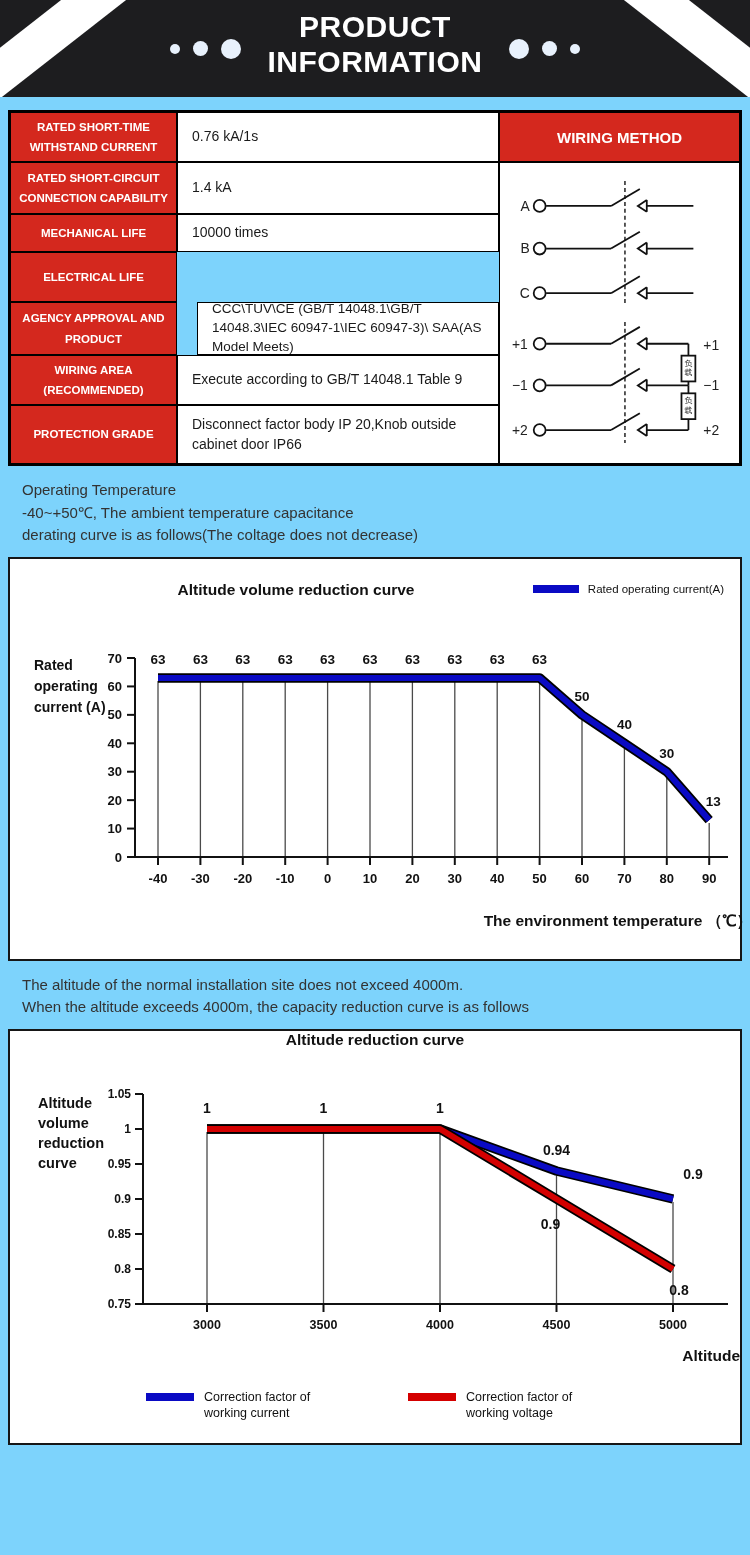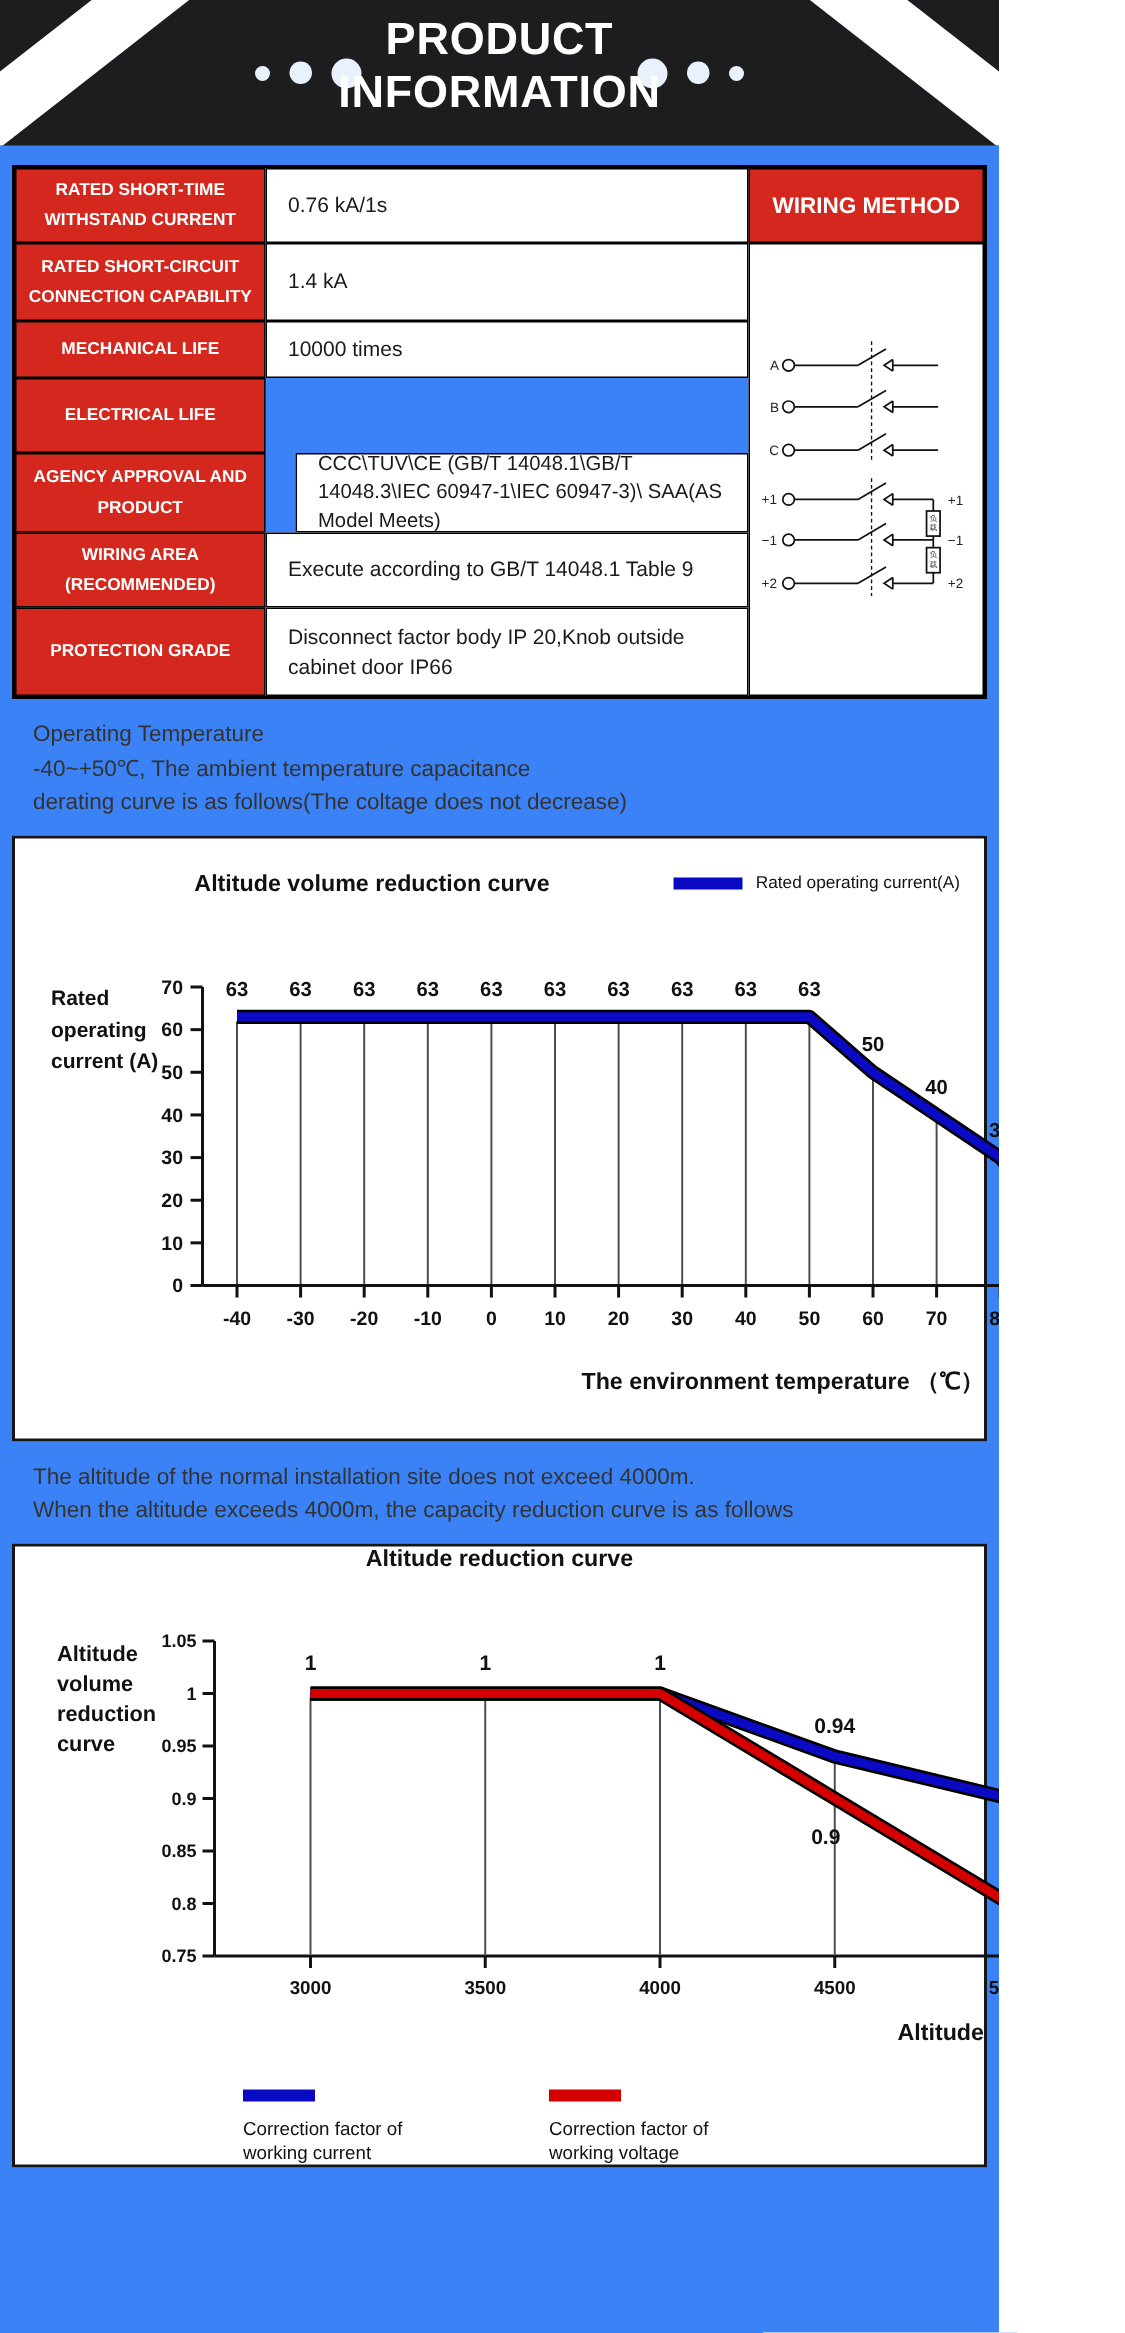--- a/index.html
+++ b/index.html
@@ -1,17 +1,17 @@
 <!DOCTYPE html>
 <html><head>
 <meta charset="utf-8">
 <style>
   html,body{margin:0;padding:0;background:#fff;}
   body{width:750px;font-family:"Liberation Sans",sans-serif;}
-  .page{width:666px;height:1555px;position:relative;background:#3b82f6;overflow:hidden;}
+  .page{width:750px;height:1555px;position:relative;background:#7dd3fc;overflow:hidden;}
 
   
   .banner{height:97px;background:#1d1d1f;position:relative;overflow:hidden;}
   .stripe{position:absolute;background:#ffffff;width:215px;height:40px;top:16px;}
   .stripe.left{left:-60px;transform:rotate(-38deg);}
   .stripe.right{right:-60px;transform:rotate(38deg);}
   .banner-title{position:absolute;width:100%;top:9px;text-align:center;color:#fff;
     font-weight:700;font-size:30px;line-height:1.18;letter-spacing:.5px;}
   .dots{position:absolute;top:50%;transform:translateY(-50%);display:flex;align-items:center;gap:13px;}
   .dots.left{left:170px;}
@@ -37,39 +37,39 @@
   .wiring-header{grid-column:3;grid-row:1;background:#d4281e;color:#fff;font-weight:700;
     font-size:15px;display:flex;align-items:center;justify-content:center;border:1px solid #000;}
   .wiring-body{grid-column:3;grid-row:2 / span 6;border:1px solid #000;background:#fff;}
   .wiring-body svg{display:block;width:100%;height:100%;}
 
   
   .notes{margin:13px 30px 10px 22px;font-size:15px;color:#333;line-height:1.5;}
 
   
   .chart-box{margin:10px 8px 0 8px;border:2px solid #161616;position:relative;background:#fff;}
-  #chart1-box{height:400px;}
+  #chart1-box{height:400px;padding-left:12px;}
   #chart2-box{height:412px;}
   .chart-title{text-align:center;font-weight:700;font-size:15.5px;color:#111;}
   #chart1-box .chart-title{margin-top:22px;padding-right:170px;}
   #chart2-box .chart-title{}
   .legend1{position:absolute;right:16px;top:24px;display:flex;align-items:center;gap:9px;}
   .swatch{width:46px;height:8px;}
   .legend1 .legend-label{font-size:11.5px;color:#111;}
   .ylab{position:absolute;font-weight:700;color:#111;}
   #chart1-ylab{left:24px;top:96px;font-size:14px;line-height:1.5;}
   #chart2-ylab{left:28px;top:62px;font-size:14.5px;line-height:1.4;}
   .plot-svg{position:absolute;left:0;width:730px;height:262px;}
   #chart1-svg{top:80px;}
   #chart2-svg{top:48px;}
   .xlab{position:absolute;width:100%;text-align:right;font-weight:700;font-size:15.5px;color:#111;}
   #chart1-xlab{top:352px;}
   #chart2-xlab{top:316px;}
   #chart2-legend{position:absolute;top:358px;width:100%;display:flex;justify-content:center;gap:66px;}
-  .legend-item{display:flex;gap:10px;flex-direction:column;}
+  .legend-item{display:flex;gap:10px;}
   .legend-item .swatch{width:48px;height:8px;margin-top:4px;}
   .legend-item .legend-label{font-size:12.5px;line-height:1.3;color:#111;width:138px;}
 </style>
 </head>
 <body>
 
 <div class="page">
 
   <div class="banner">
     <div class="stripe left"></div>

